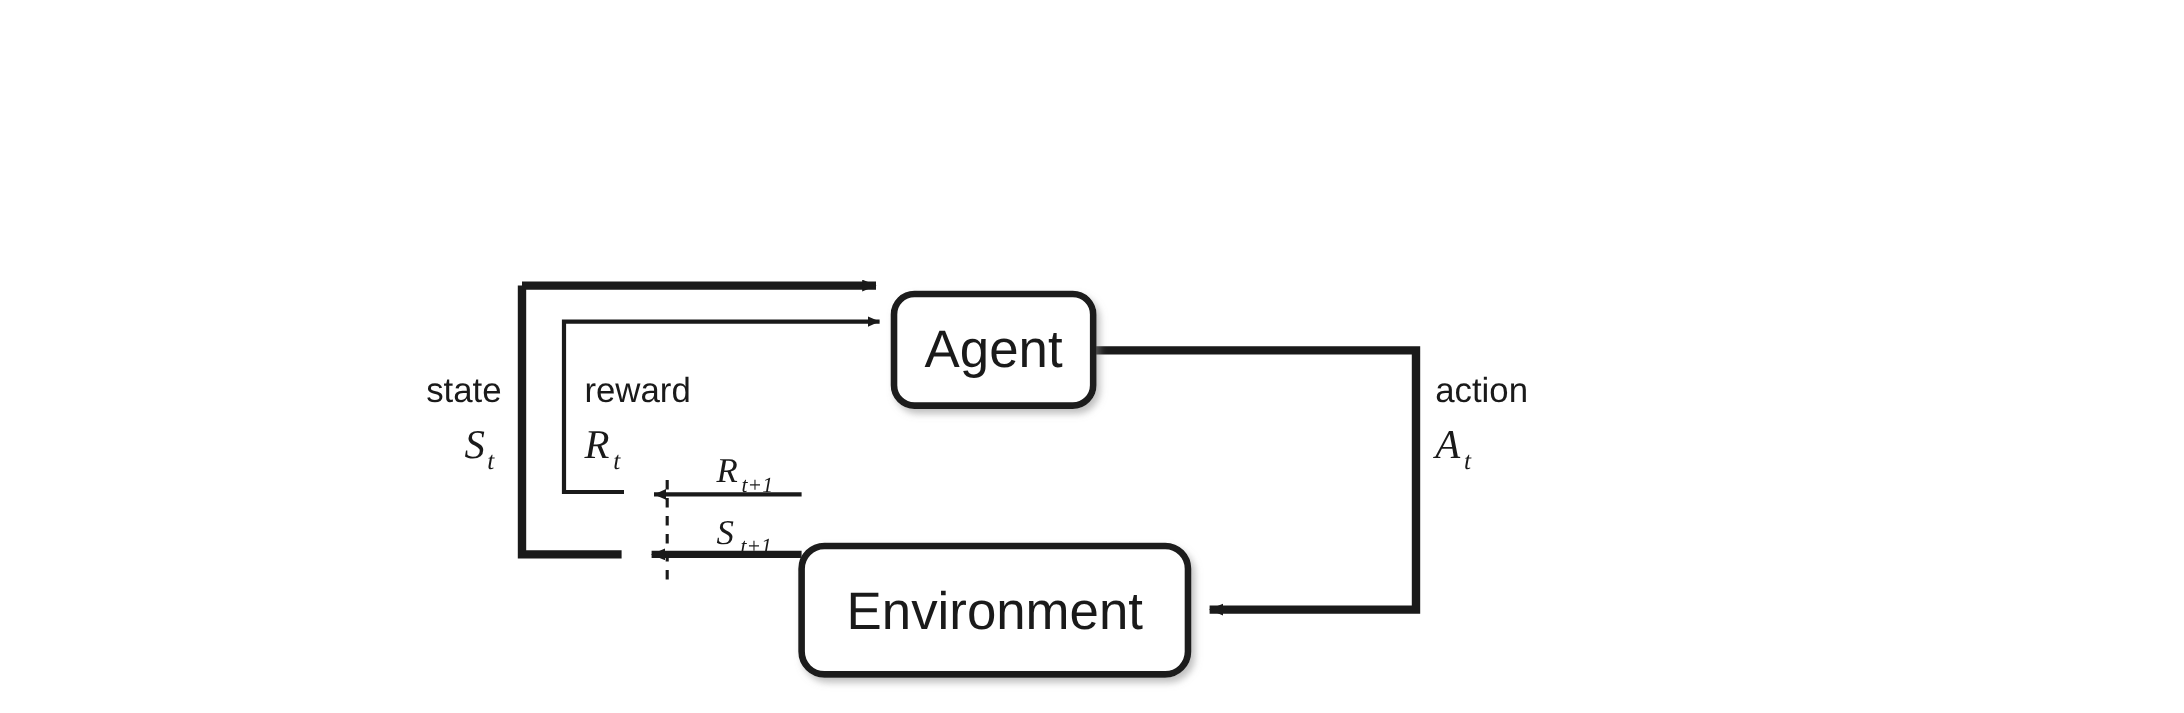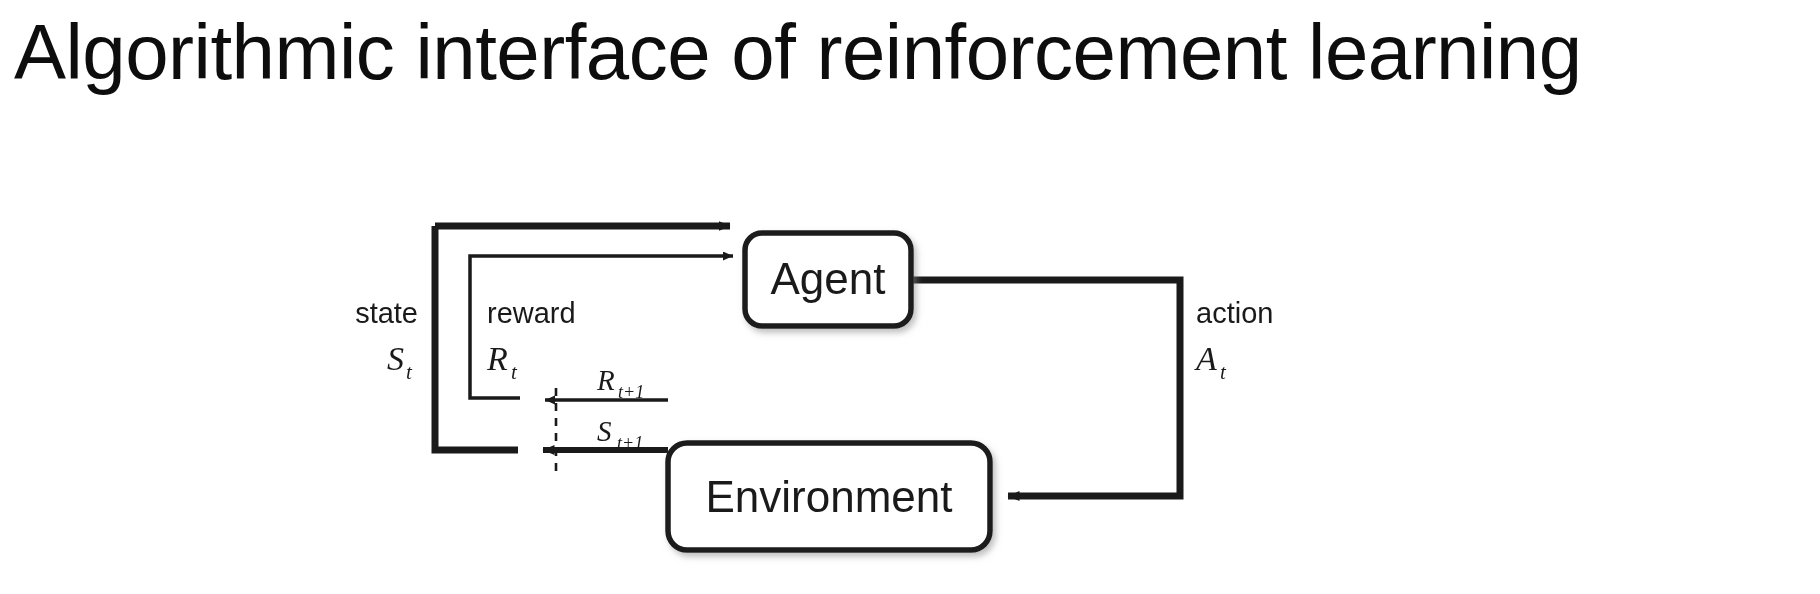--- a/index.html
+++ b/index.html
@@ -22,21 +22,21 @@
     font-family:"Liberation Sans", sans-serif;
     font-weight:300;
     font-size:78px;
     line-height:100px;
     color:#0d0d0d;
     letter-spacing:-0.5px;
     white-space:nowrap;
   }
   #diagram-wrap{
     position:absolute;
-    left:0;top:138px;
+    left:0;top:150px;
     width:1820px;height:444px;
   }
   svg{display:block;}
   .boxlabel{
     font-family:"Liberation Sans", sans-serif;
     font-size:44px;
     fill:#1a1a1a;
   }
   .plainlabel{
     font-family:"Liberation Sans", sans-serif;
@@ -66,21 +66,20 @@
     font-style:italic;
     font-size:18px;
     fill:#1a1a1a;
   }
 </style>
 </head>
 <body>
 
 <div id="slide">
 
-  <div id="slide-title">Algorithmic interface of reinforcement learning</div>
 
   <div id="diagram-wrap">
     <svg width="1820" height="444" viewBox="0 0 1820 444" xmlns="http://www.w3.org/2000/svg">
 
       <defs>
         <marker id="arrowThick" markerWidth="13" markerHeight="13" refX="11.5" refY="5" orient="auto" markerUnits="userSpaceOnUse">
           <path d="M0,0 L12,5 L0,10 z" fill="#1a1a1a"></path>
         </marker>
         <marker id="arrowThin" markerWidth="11" markerHeight="11" refX="10" refY="4.5" orient="auto" markerUnits="userSpaceOnUse">
           <path d="M0,0 L10,4.5 L0,9 z" fill="#1a1a1a"></path>

